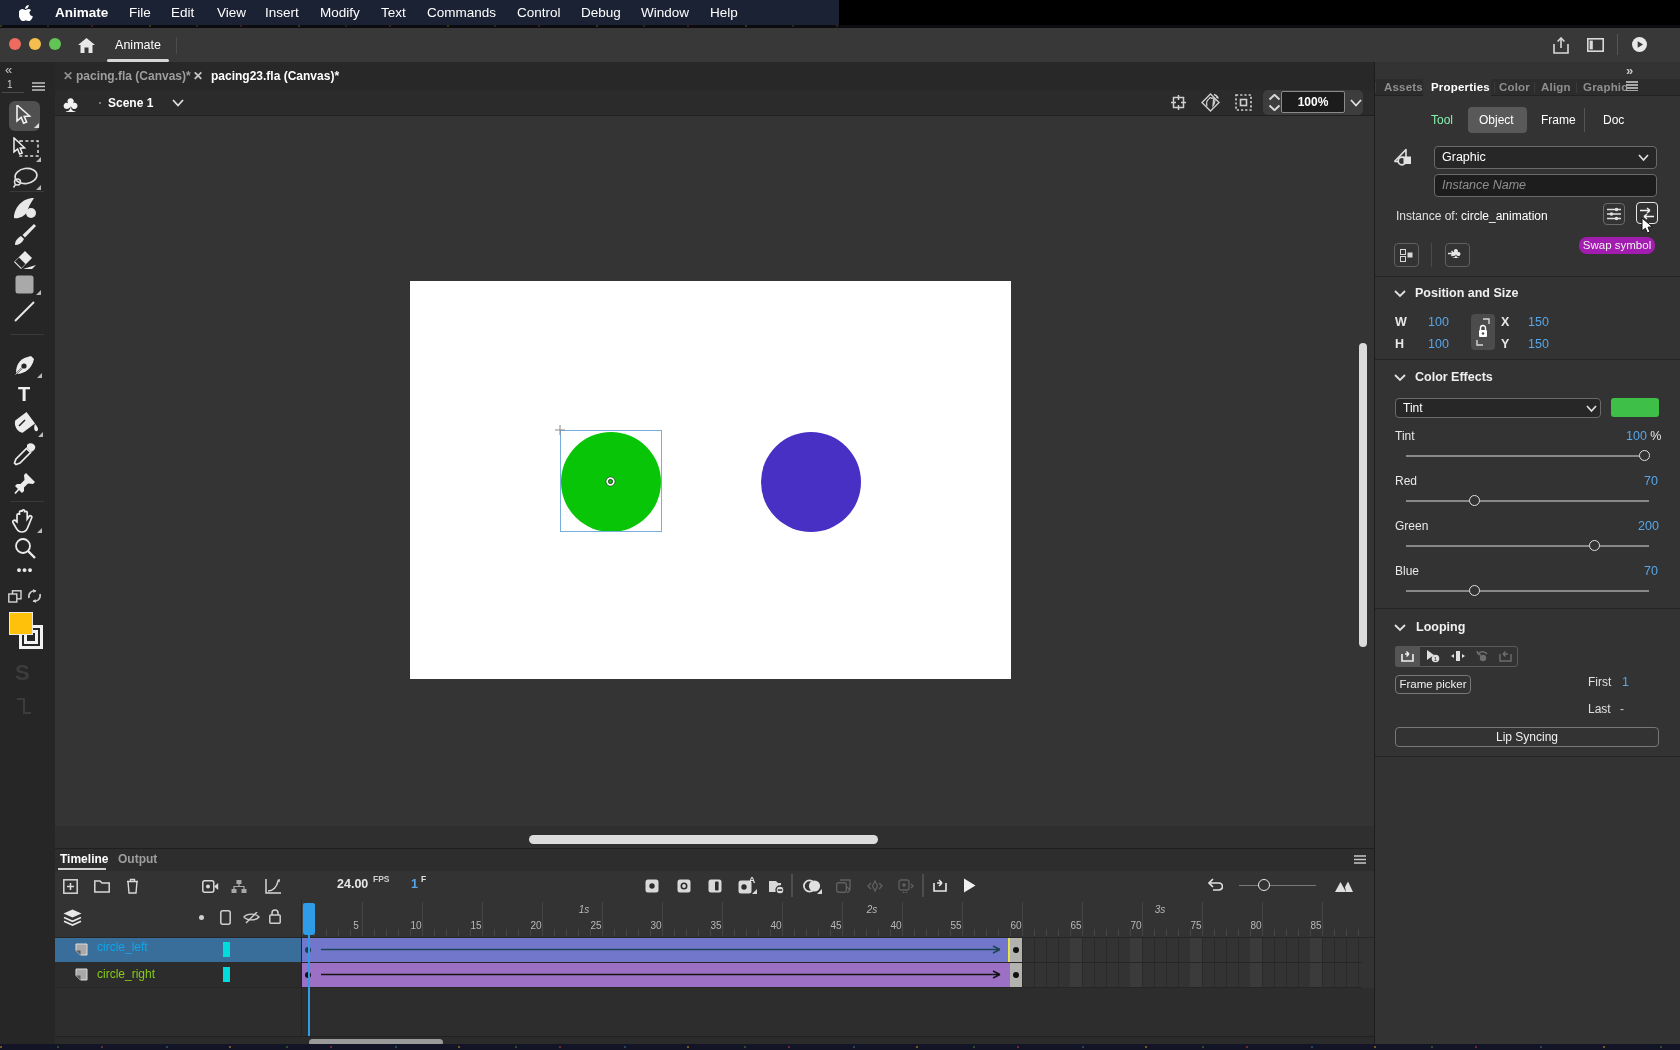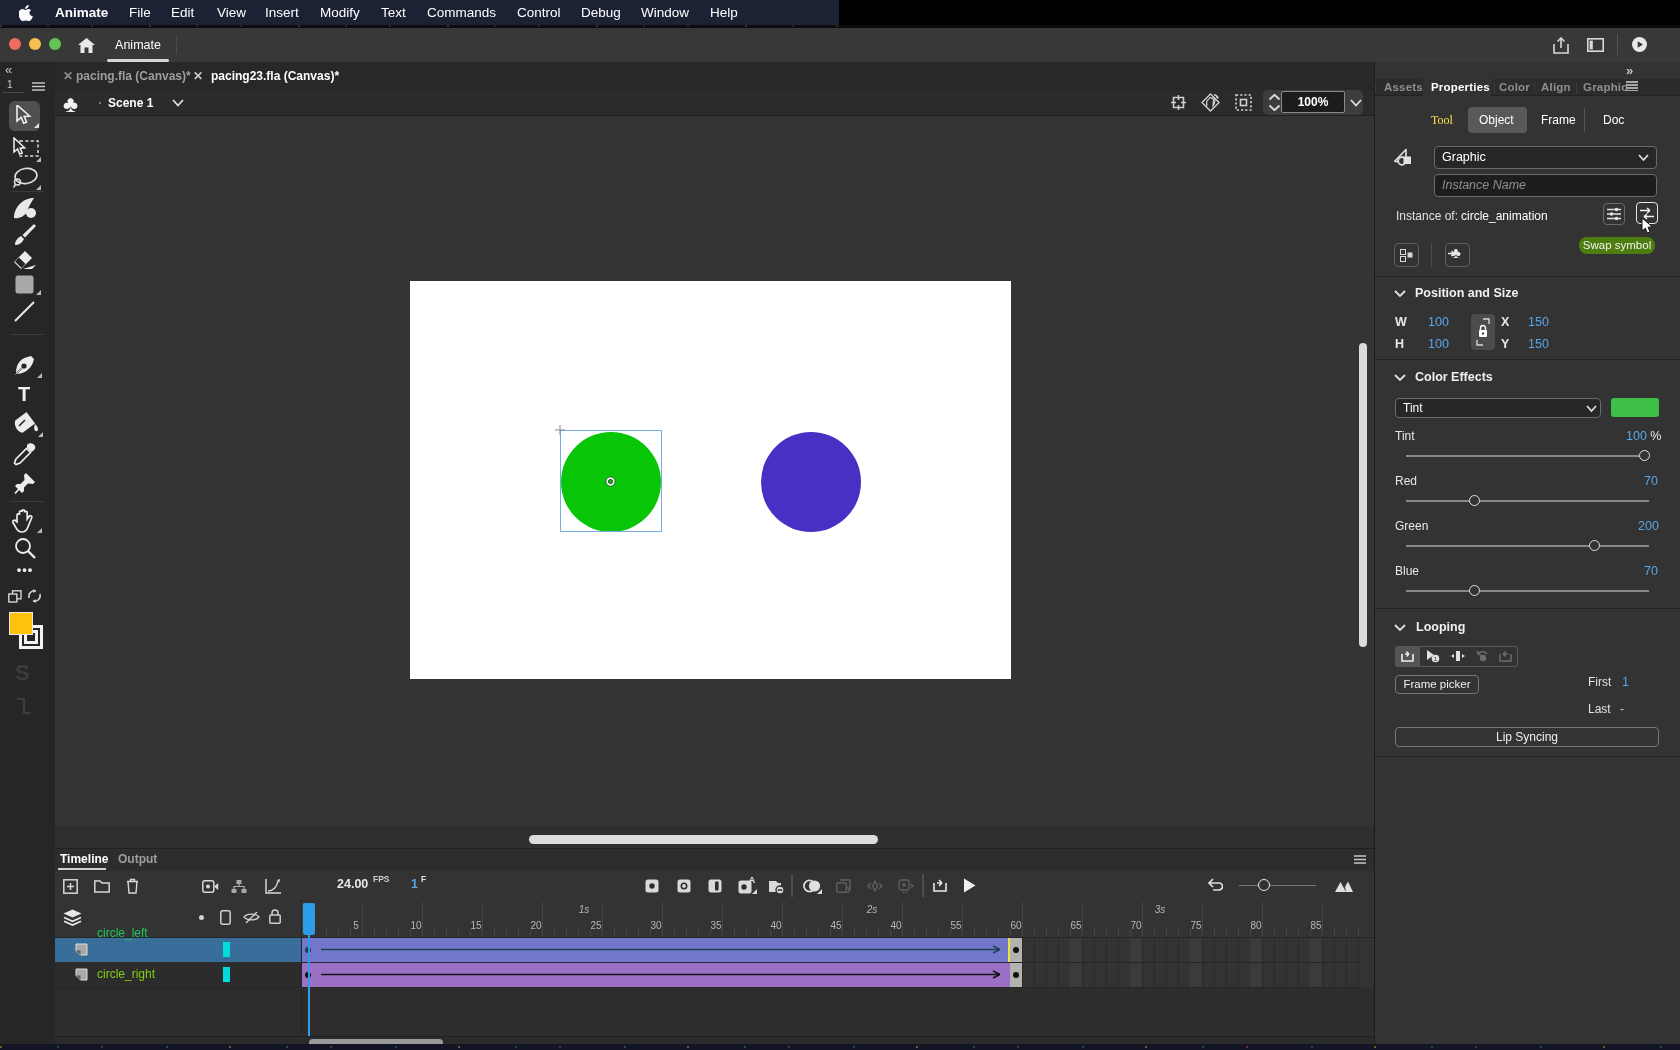--- a/index.html
+++ b/index.html
@@ -314,21 +314,21 @@
     <svg style="position:absolute;left:251px;top:19px;" width="12" height="10" viewBox="0 0 12 10">
       <g stroke="#c8c8c8" stroke-width="1.6">
           <path d="M0 1 H12"></path>
           <path d="M0 4 H12"></path>
           <path d="M0 7 H12"></path>
           <path d="M0 10 H12"></path>
         </g>
     </svg>
 
     <div style="position:absolute;left:93px;top:45px;width:59px;height:26px;background:#595959;border-radius:4px;"></div>
-    <div class="stab" style="left:56px;color:#fde047;font-family:Liberation Serif, serif;">Tool</div>
+    <div class="stab" style="left:56px;color:#86efac;">Tool</div>
     <div class="stab" style="left:104px;color:#fff;">Object</div>
     <div class="stab" style="left:166px;color:#fff;">Frame</div>
     <div style="position:absolute;left:209px;top:46px;width:1px;height:24px;background:#555;"></div>
     <div class="stab" style="left:228px;color:#fff;">Doc</div>
 
     <svg style="position:absolute;left:18px;top:86px;" width="20" height="20" viewBox="0 0 20 20">
       <rect x="10.5" y="8.5" width="7.5" height="7.5" fill="#e2e2e2"></rect>
       <path d="M1.5 13.5 L13 1.5 L13 9" fill="none" stroke="#e2e2e2" stroke-width="1.6" stroke-linejoin="round"></path>
       <path d="M1.5 13.5 L6 13.5" stroke="#e2e2e2" stroke-width="1.6"></path>
       <circle cx="9" cy="13" r="3.8" fill="none" stroke="#e2e2e2" stroke-width="1.7"></circle>
@@ -352,21 +352,21 @@
         <circle cx="9.5" cy="11.5" r="1.8" fill="#e0e0e0"></circle>
     </svg>
     <div class="btn22" style="left:261px;top:140px;border-color:#e8e8e8;"></div>
     <svg style="position:absolute;left:265px;top:145px;" width="14" height="13" viewBox="0 0 14 13">
       <path d="M0 3.5 H10 M10 3.5 L7 1 M10 3.5 L7 6" stroke="#f0f0f0" stroke-width="1.5" fill="none"></path>
       <path d="M14 9.5 H4 M4 9.5 L7 7 M4 9.5 L7 12" stroke="#f0f0f0" stroke-width="1.5" fill="none"></path>
     </svg>
     <svg style="position:absolute;left:266px;top:156px;" width="13" height="18" viewBox="0 0 13 18">
       <path d="M1 0 L1 13 L4.4 10.2 L6.3 15 L9 13.9 L7 9.2 L11.4 8.9 Z" fill="#fff" stroke="#111" stroke-width="1"></path>
     </svg>
-    <div style="position:absolute;left:204px;top:175px;width:76px;height:17px;background:#4d7c0f;border-radius:8px;color:#f2f2f2;font-size:11.5px;text-align:center;line-height:17px;">Swap symbol</div>
+    <div style="position:absolute;left:204px;top:175px;width:76px;height:17px;background:#a21caf;border-radius:8px;color:#f2f2f2;font-size:11.5px;text-align:center;line-height:17px;">Swap symbol</div>
 
     <div class="btn22" style="left:19px;top:181px;width:25px;height:24px;border-color:#5f5f5f;"></div>
     <svg style="position:absolute;left:25px;top:187px;" width="13" height="13" viewBox="0 0 13 13">
       <rect x="0.5" y="0.5" width="5" height="5" fill="none" stroke="#d8d8d8"></rect>
       <rect x="7.5" y="3.5" width="5" height="5" fill="#d8d8d8"></rect>
       <rect x="0.5" y="7.5" width="5" height="5" fill="none" stroke="#d8d8d8"></rect>
     </svg>
     <div style="position:absolute;left:56px;top:181px;width:1px;height:24px;background:#4a4a4a;"></div>
     <div class="btn22" style="left:70px;top:181px;width:25px;height:24px;border-color:#5f5f5f;"></div>
     <div style="position:absolute;left:76px;top:182px;color:#e8e8e8;font-size:15px;">♣</div>
@@ -443,21 +443,21 @@
       <rect x="5" y="1" width="4" height="10" fill="#e0e0e0"></rect>
       <path d="M0 6 L3 4 L3 8 Z M14 6 L11 4 L11 8 Z" fill="#e0e0e0"></path>
     </svg>
     <svg style="position:absolute;left:100px;top:588px;" width="13" height="12" viewBox="0 0 13 12">
       <path d="M12 4 C10 1 5 1 3 4 M3 4 L2 1 M3 4 L6 5" fill="none" stroke="#6e6e6e" stroke-width="1.4"></path>
       <circle cx="8" cy="8" r="3.2" fill="#6e6e6e"></circle>
     </svg>
     <svg style="position:absolute;left:124px;top:588px;" width="13" height="12" viewBox="0 0 13 12">
       <path d="M12 4 V11 H1 V4 M4 4 H9 M4 4 L6.5 1.5 M4 4 L6.5 6.5" fill="none" stroke="#6e6e6e" stroke-width="1.4"></path>
     </svg>
-    <div style="position:absolute;left:20px;top:613px;width:84px;height:19px;border:1px solid #777;border-radius:4px;box-sizing:border-box;color:#f0f0f0;font-size:11.5px;text-align:center;line-height:17px;">Frame picker</div>
+    <div style="position:absolute;left:20px;top:613px;width:76px;height:19px;border:1px solid #777;border-radius:4px;box-sizing:border-box;color:#f0f0f0;font-size:11.5px;text-align:center;line-height:17px;">Frame picker</div>
     <div style="position:absolute;left:213px;top:613px;color:#e0e0e0;font-size:12px;">First</div>
     <div class="bval" style="left:247px;top:613px;">1</div>
     <div style="position:absolute;left:213px;top:640px;color:#e0e0e0;font-size:12px;">Last</div>
     <div style="position:absolute;left:245px;top:640px;color:#cccccc;font-size:12px;">-</div>
     <div style="position:absolute;left:20px;top:665px;width:264px;height:20px;border:1px solid #777;border-radius:4px;box-sizing:border-box;color:#f0f0f0;font-size:12px;text-align:center;line-height:18px;">Lip Syncing</div>
     <div class="sdiv" style="top:694px;"></div>
   </div>
 
   <div class="abs" style="left:0;top:1044px;width:1680px;height:6px;background:#131527;z-index:50;"></div>
   <div class="abs" style="left:0;top:1046px;width:1680px;height:2px;z-index:51;background:repeating-linear-gradient(90deg,#8a6a20 0 2px,transparent 2px 57px,#35582f 57px 59px,transparent 59px 101px,#7e3030 101px 103px,transparent 103px 166px,#2f4d6e 166px 168px,transparent 168px 229px);opacity:0.8;"></div>
@@ -612,21 +612,21 @@
     <div style="position:absolute;left:0;top:88px;width:246px;height:25px;background:#3a6e9a;"></div>
     <div style="position:absolute;left:0;top:113px;width:246px;height:25px;background:#2c2c2c;"></div>
     <svg class="pgico" style="left:20px;top:94px;" viewBox="0 0 13 13">
         <path d="M1 1 H12 V12 H5.5 L1 7.5 Z" fill="#a9a9a9" stroke="#dcdcdc" stroke-width="1"></path>
         <path d="M1 7.5 L5.5 12 V7.5 Z" fill="#5d5d5d"></path>
       </svg>
     <svg class="pgico" style="left:20px;top:119px;" viewBox="0 0 13 13">
         <path d="M1 1 H12 V12 H5.5 L1 7.5 Z" fill="#a9a9a9" stroke="#dcdcdc" stroke-width="1"></path>
         <path d="M1 7.5 L5.5 12 V7.5 Z" fill="#5d5d5d"></path>
       </svg>
-    <div style="position:absolute;left:42px;top:72px;height:25px;line-height:25px;color:#22c55e;font-size:12px;">circle_left</div>
+    <div style="position:absolute;left:42px;top:86px;height:25px;line-height:25px;color:#0ea5e9;font-size:12px;">circle_left</div>
     <div style="position:absolute;left:42px;top:113px;height:25px;line-height:25px;color:#84cc16;font-size:12px;">circle_right</div>
     <div style="position:absolute;left:168px;top:93px;width:7px;height:15px;background:#00dcdc;"></div>
     <div style="position:absolute;left:168px;top:118px;width:7px;height:15px;background:#00dcdc;"></div>
 
     <div style="position:absolute;left:247px;top:88.5px;width:706px;height:24px;background:#7277cc;"></div>
     <div style="position:absolute;left:953px;top:88.5px;width:2px;height:24px;background:#e8e34a;"></div>
     <div style="position:absolute;left:955px;top:88.5px;width:12px;height:24px;background:#b2b2af;"></div>
     <div style="position:absolute;left:247px;top:113.5px;width:708px;height:24px;background:#9c70c4;"></div>
     <div style="position:absolute;left:955px;top:113.5px;width:12px;height:24px;background:#b2b2af;"></div>
     <div class="kfdot" style="left:958px;top:97.5px;"></div>

